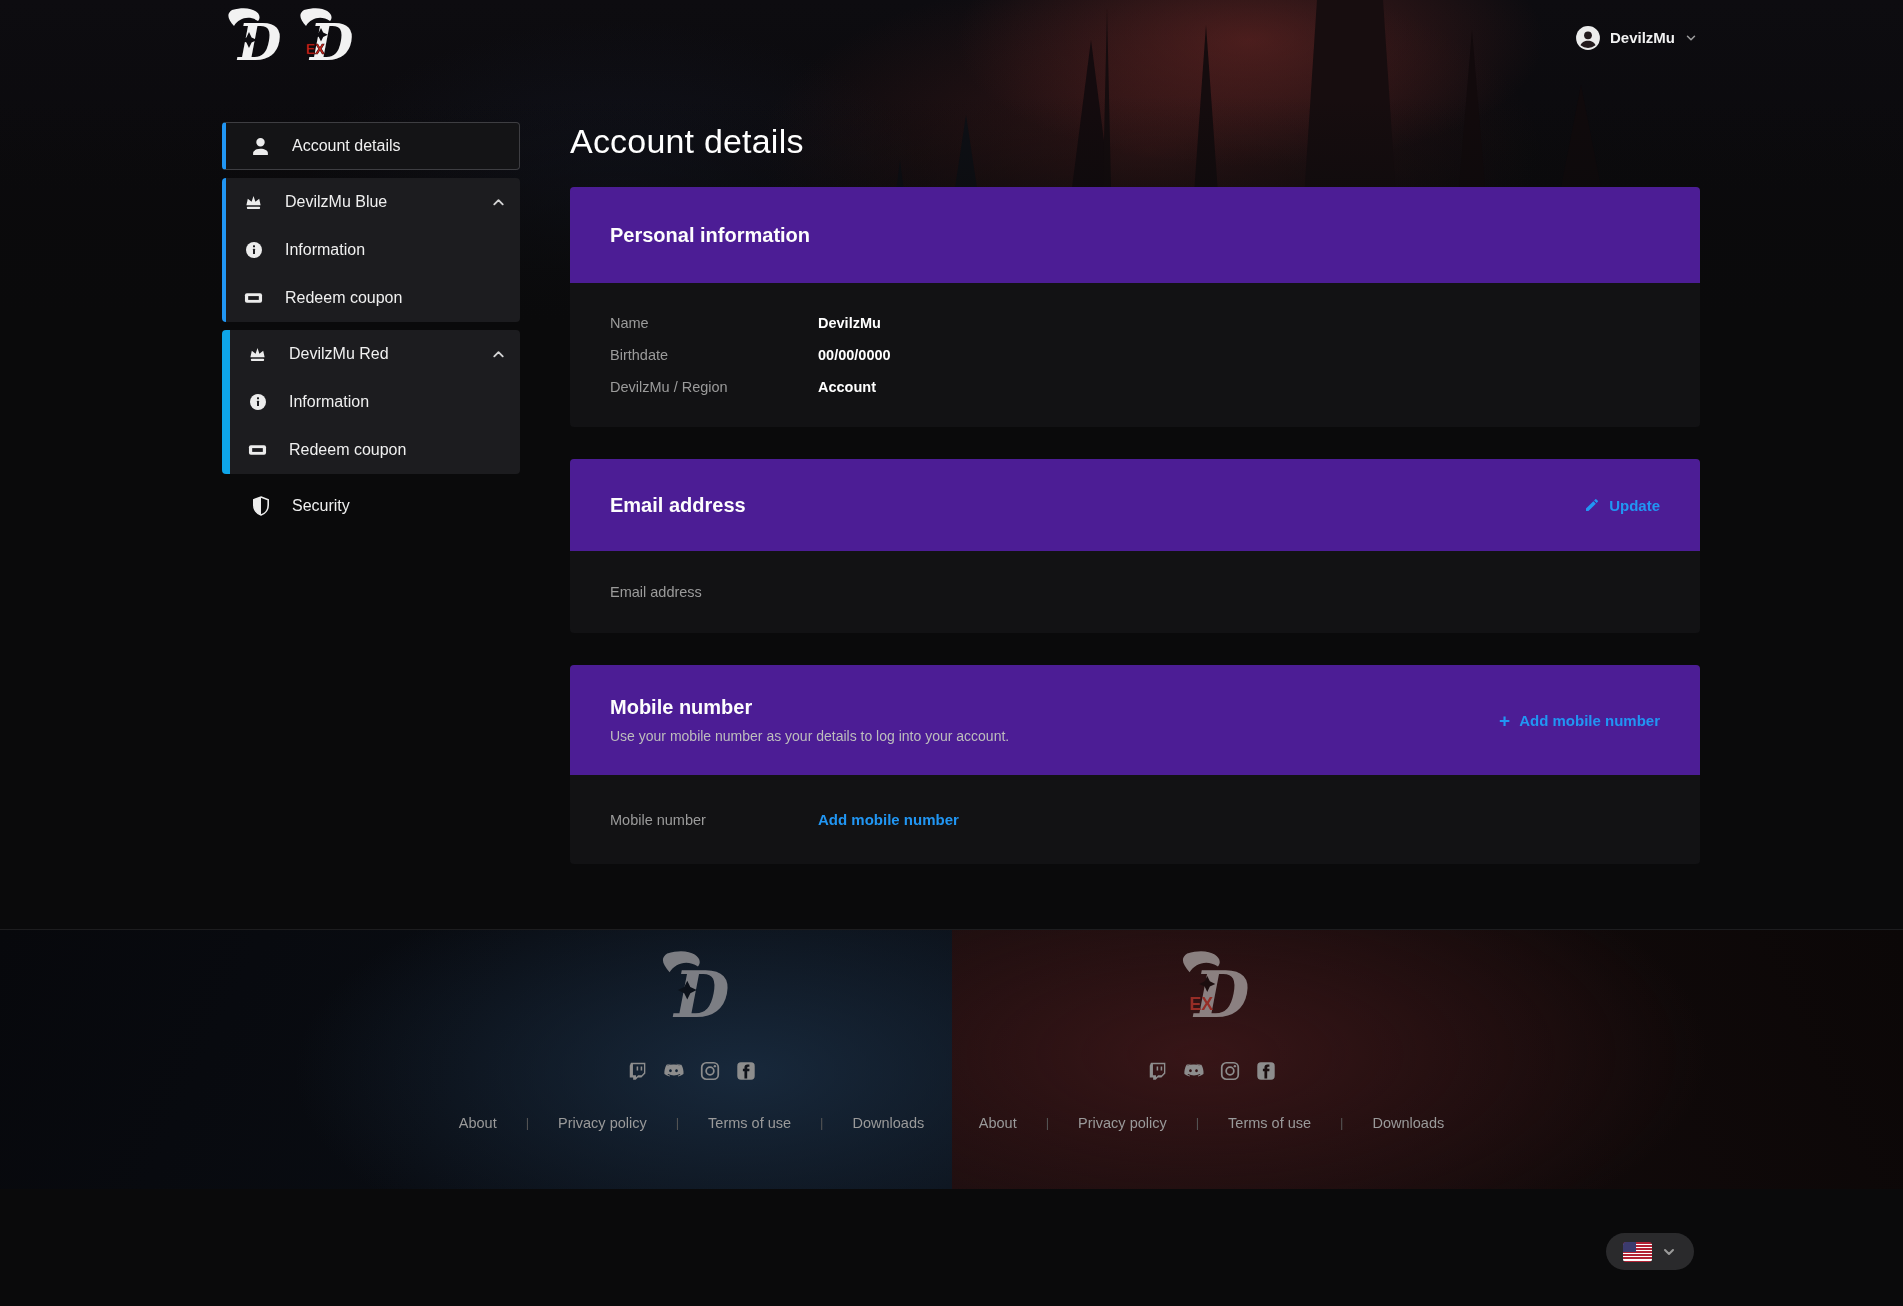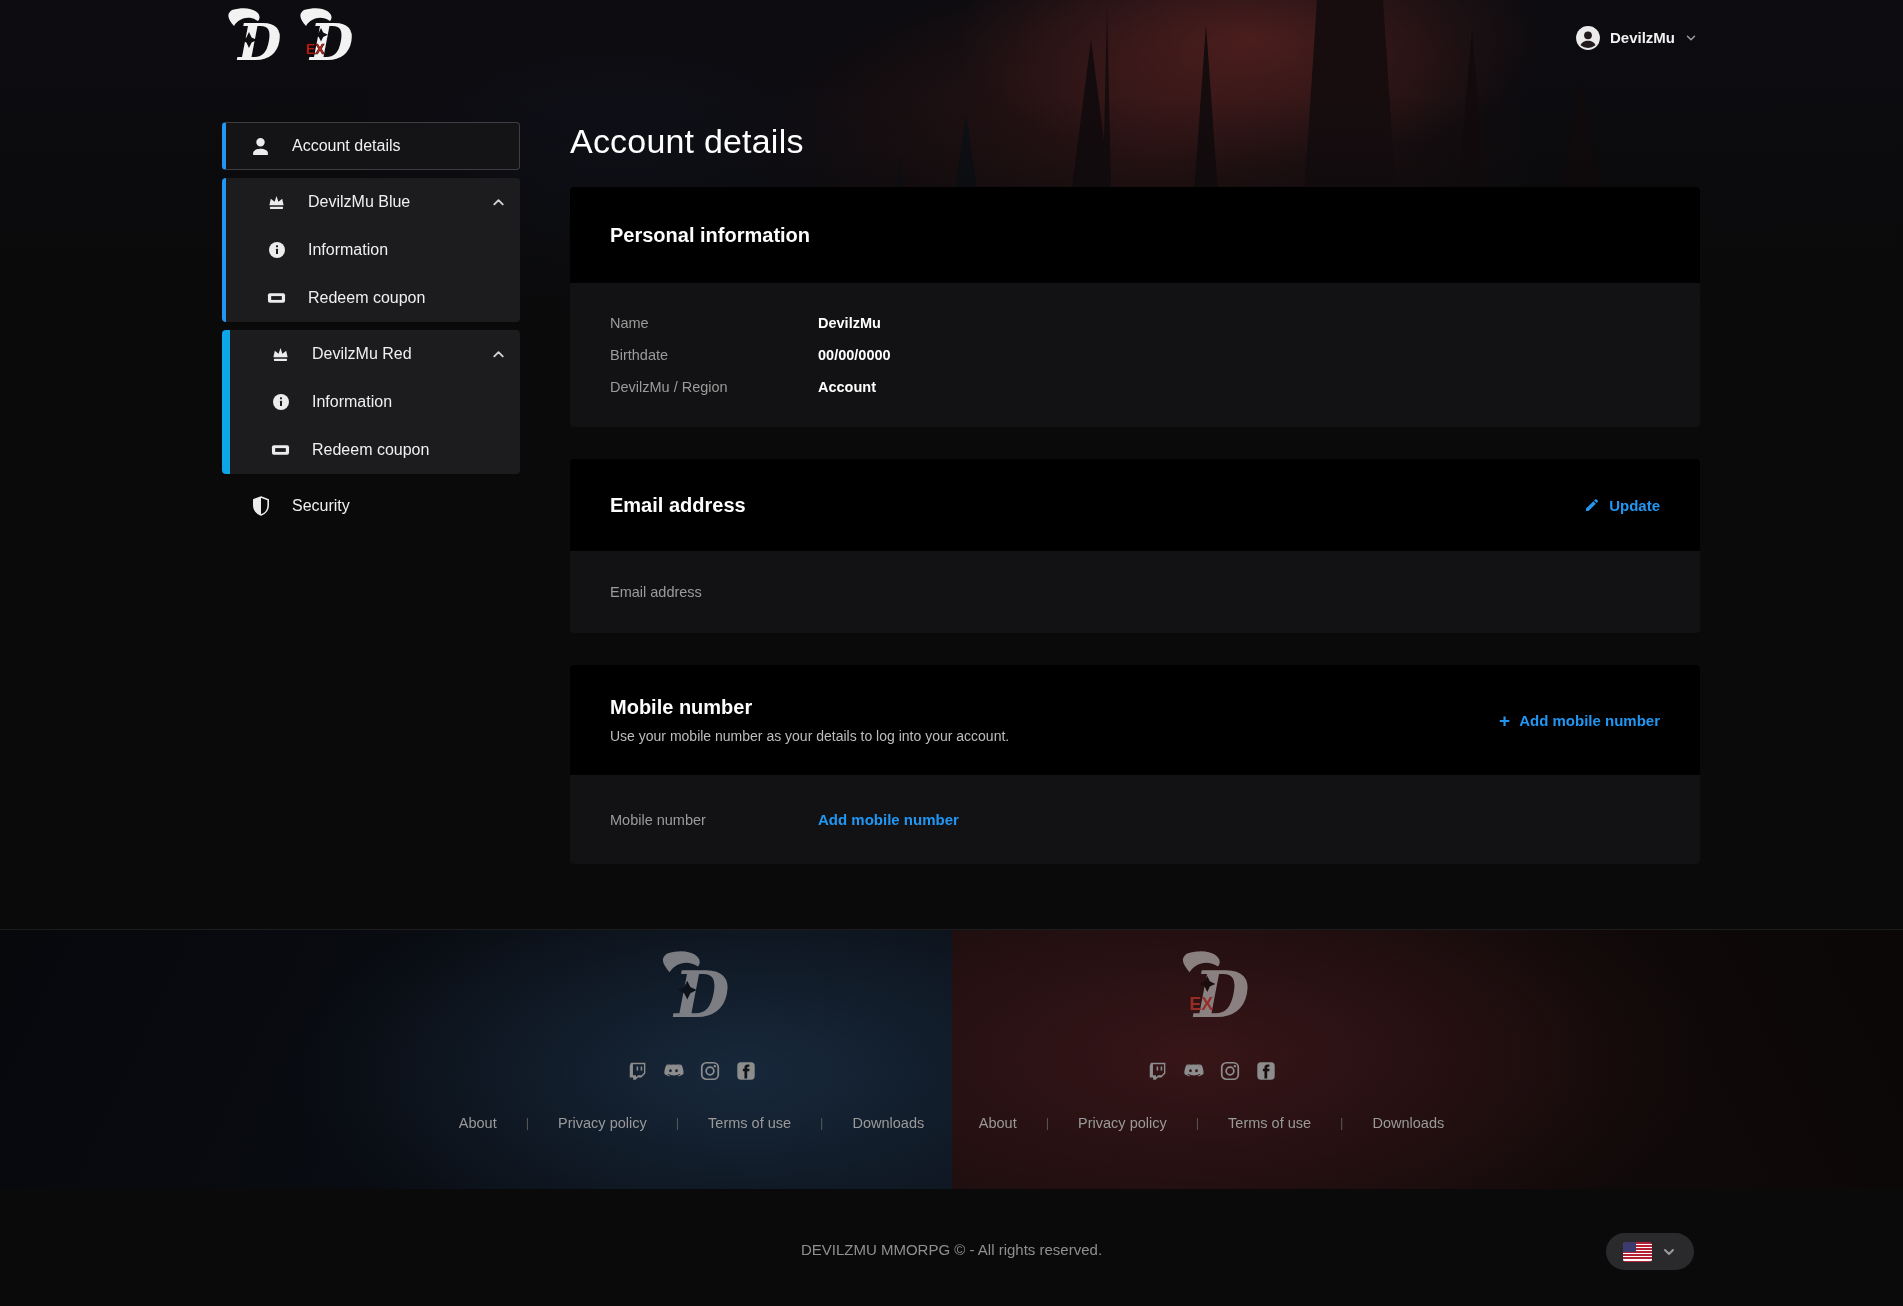--- a/index.html
+++ b/index.html
@@ -42,29 +42,29 @@
     padding:0 14px 0 28px; font-size:16px; color:#f0f0f0; cursor:pointer;
   }
   .side-item .ic { width:19px; height:19px; flex:none; display:flex; align-items:center; justify-content:center; }
   .side-item.active {
     background:#141416; border:1px solid #3e3e42; border-left:4px solid #2196f3;
     border-radius:4px; padding-left:25px;
   }
   .side-group { margin-top:8px; background:#1c1c1f; border-radius:4px; overflow:hidden; }
   .side-group.blue { border-left:4px solid #2196f3; }
   .side-group.red  { border-left:8px solid #0ea5e9; }
-  .side-group .side-item { padding-left:41px; }
+  .side-group .side-item { padding-left:18px; }
   .chev-up { margin-left:auto; width:15px; height:15px; opacity:.9; }
   .side-item.plain { margin-top:8px; padding-left:29px; }
   
   .main { flex:1; padding-top:47px; }
   .page-title { font-size:34px; font-weight:500; letter-spacing:.2px; margin-bottom:26px; }
   .card { background:#121214; border-radius:4px; margin-bottom:32px; overflow:hidden; }
   .card-header {
-    background:#000000; padding:0 40px; display:flex; align-items:center; justify-content:space-between;
+    background:#4c1d95; padding:0 40px; display:flex; align-items:center; justify-content:space-between;
   }
   .h96 { height:96px; } .h92 { height:92px; } .h110 { height:110px; }
   .card-title { font-size:20px; font-weight:600; color:#fdfdfd; }
   .card-sub { font-size:14px; font-weight:400; color:#bdbdbd; margin-top:9px; }
   .card-body { padding:24px 40px; }
   .info-row { display:grid; grid-template-columns:208px 1fr; align-items:center; padding:8px 0; font-size:15px; }
   .row-label { color:#9b9b9b; font-size:14.5px; }
   .row-value { color:#fff; font-weight:700; font-size:14.5px; }
   .blue-link { display:flex; align-items:center; gap:9px; color:#2196f3; font-size:15px; font-weight:700; cursor:pointer; }
   .blue-link .ic { width:16px; height:16px; }
@@ -410,21 +410,20 @@
           <span class="f-sep">|</span>
           <span class="lnk">Terms of use</span>
           <span class="f-sep">|</span>
           <span class="lnk">Downloads</span>
         </div>
       </div>
     </div>
   </div>
 
   <div class="bottom-bar">
-    <div class="copyright">DEVILZMU MMORPG © - All rights reserved.</div>
     <div class="lang-pill">
       <span class="flag"></span>
       <span>
         <svg viewBox="0 0 16 16" width="16" height="16">
             <path d="M4 6l4 4 4-4" stroke="#9a9a9a" stroke-width="2" fill="none" stroke-linecap="round" stroke-linejoin="round"></path>
           </svg>
       </span>
     </div>
   </div>
 

